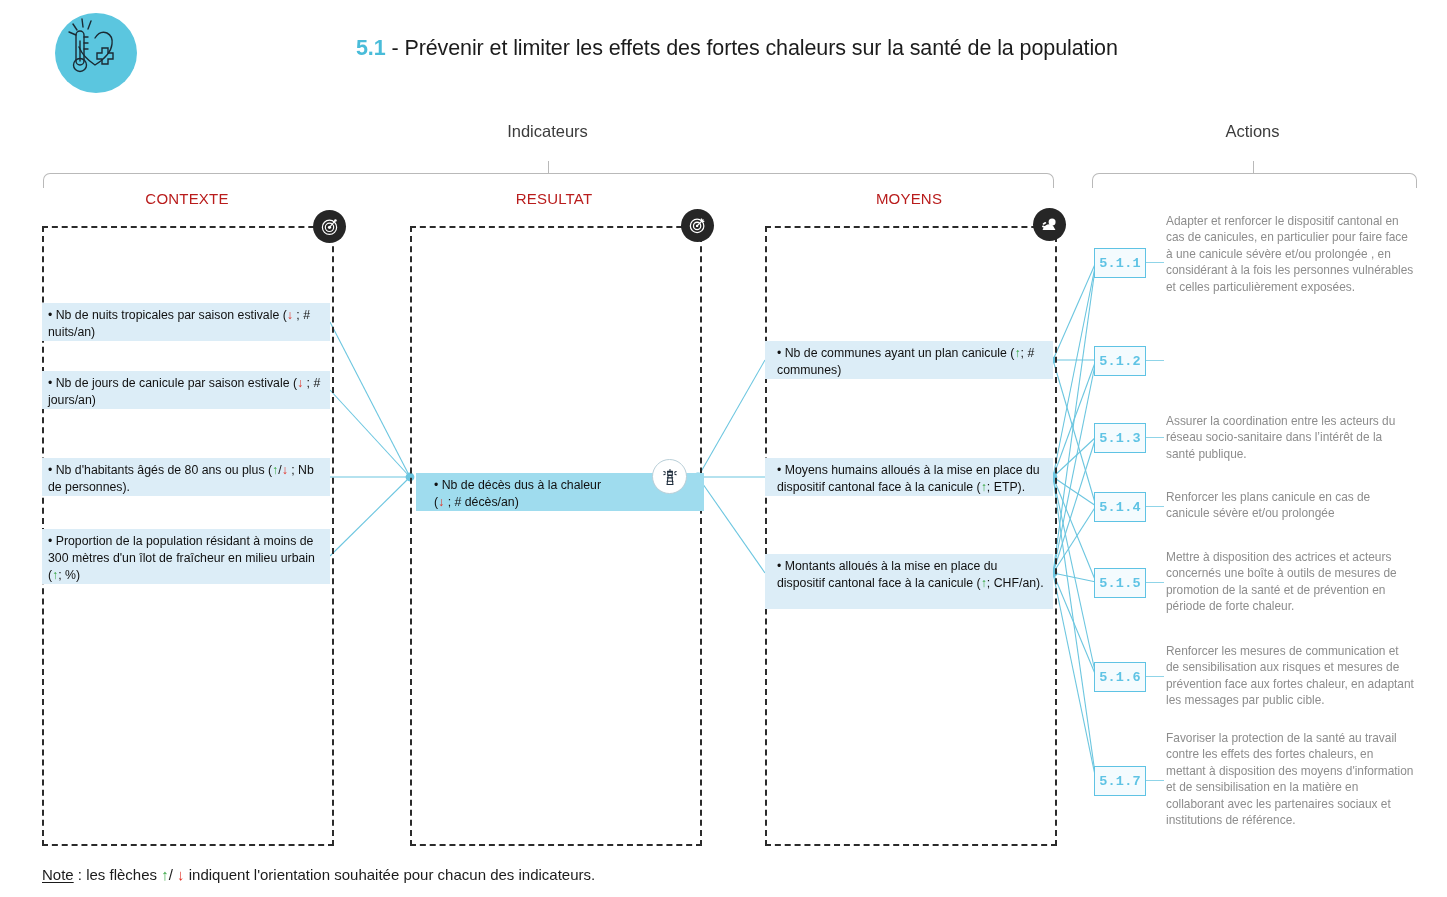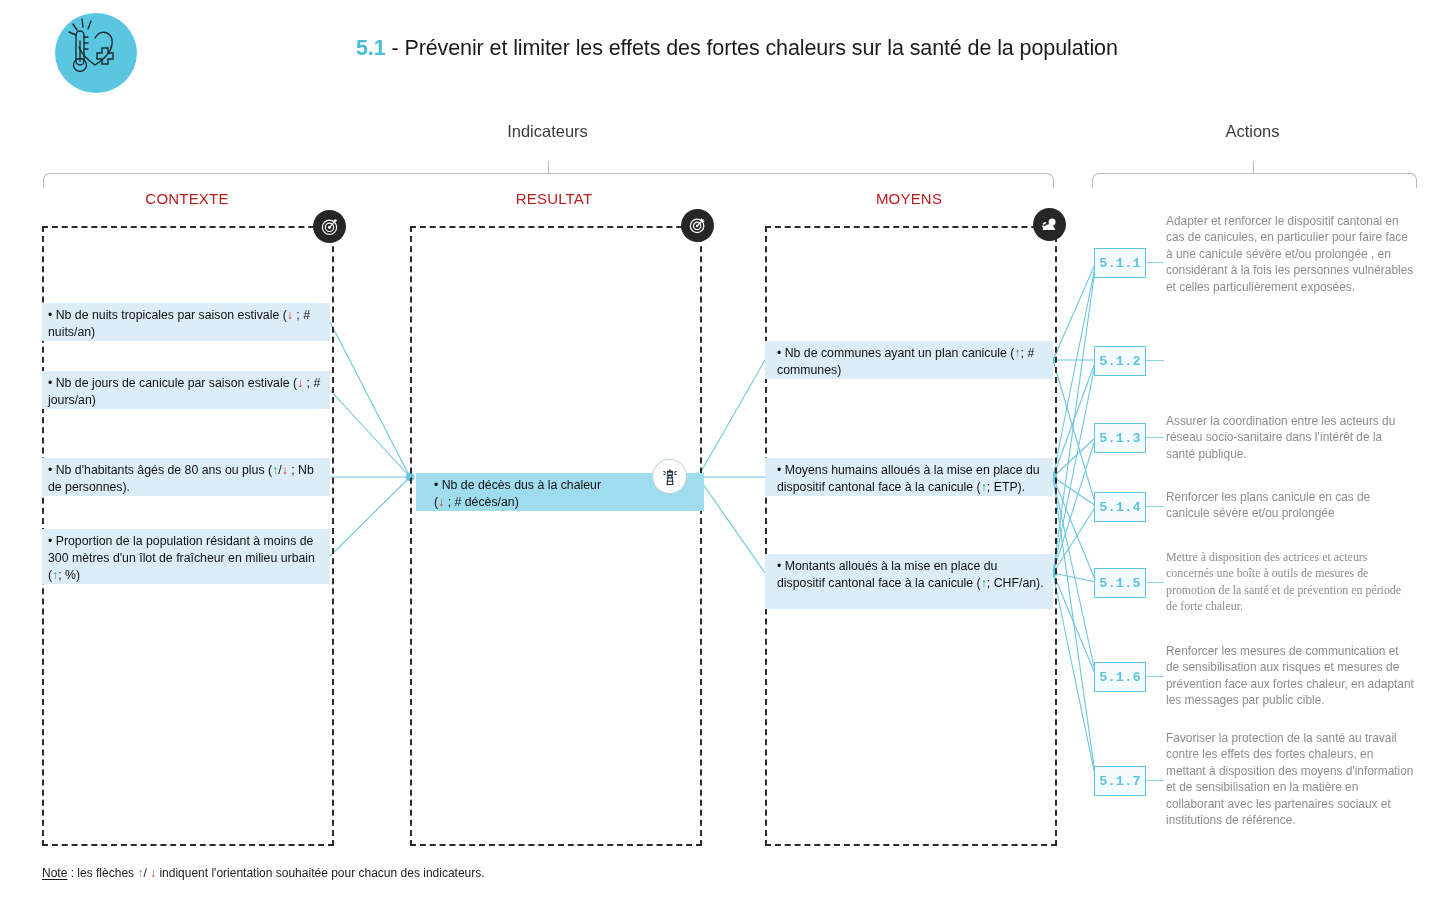--- a/index.html
+++ b/index.html
@@ -90,21 +90,21 @@
     display:flex;align-items:center;justify-content:center;letter-spacing:.2px;font-family:Liberation Mono, monospace;
   }
   .acttext{
     position:absolute;left:1166px;width:248px;font-size:11.9px;line-height:16.4px;
     color:#8d8d8d;
   }
   .actstub{position:absolute;height:1.4px;background:#8fd4e8;width:18px;}
 
   
   #note{
-    position:absolute;left:42px;top:866px;font-size:12px;color:#1b1b1b;
+    position:absolute;left:42px;top:866px;font-size:15px;color:#1b1b1b;
   }
   #note u{text-underline-offset:2px;}
 
   svg.links{position:absolute;left:0;top:0;width:1447px;height:897px;pointer-events:none;}
 </style>
 </head>
 <body>
 
 <div id="stage">
 
@@ -272,21 +272,21 @@
   <div class="actbox" style="left:1094px;top:423px;">5.1.3</div>
   <div class="actstub" style="left:1146px;top:437px;"></div>
   <div class="acttext" style="top:413px;">Assurer la coordination entre les acteurs du réseau socio-sanitaire dans l’intérêt de la santé publique.</div>
 
   <div class="actbox" style="left:1094px;top:492px;">5.1.4</div>
   <div class="actstub" style="left:1146px;top:506px;"></div>
   <div class="acttext" style="top:489px;">Renforcer les plans canicule en cas de canicule sévère et/ou prolongée</div>
 
   <div class="actbox" style="left:1094px;top:568px;">5.1.5</div>
   <div class="actstub" style="left:1146px;top:582px;"></div>
-  <div class="acttext" style="top:549px;font-family:Liberation Serif, serif;">Mettre à disposition des actrices et acteurs concernés une boîte à outils de mesures de promotion de la santé et de prévention en période de forte chaleur.</div>
+  <div class="acttext" style="top:549px;">Mettre à disposition des actrices et acteurs concernés une boîte à outils de mesures de promotion de la santé et de prévention en période de forte chaleur.</div>
 
   <div class="actbox" style="left:1094px;top:662px;">5.1.6</div>
   <div class="actstub" style="left:1146px;top:676px;"></div>
   <div class="acttext" style="top:643px;">Renforcer les mesures de communication et de sensibilisation aux risques et mesures de prévention face aux fortes chaleur, en adaptant les messages par public cible.</div>
 
   <div class="actbox" style="left:1094px;top:766px;">5.1.7</div>
   <div class="actstub" style="left:1146px;top:780px;"></div>
   <div class="acttext" style="top:730px;">Favoriser la protection de la santé au travail contre les effets des fortes chaleurs, en mettant à disposition des moyens d'information et de sensibilisation en la matière en collaborant avec les partenaires sociaux et institutions de référence.</div>
 
   <div id="note">

